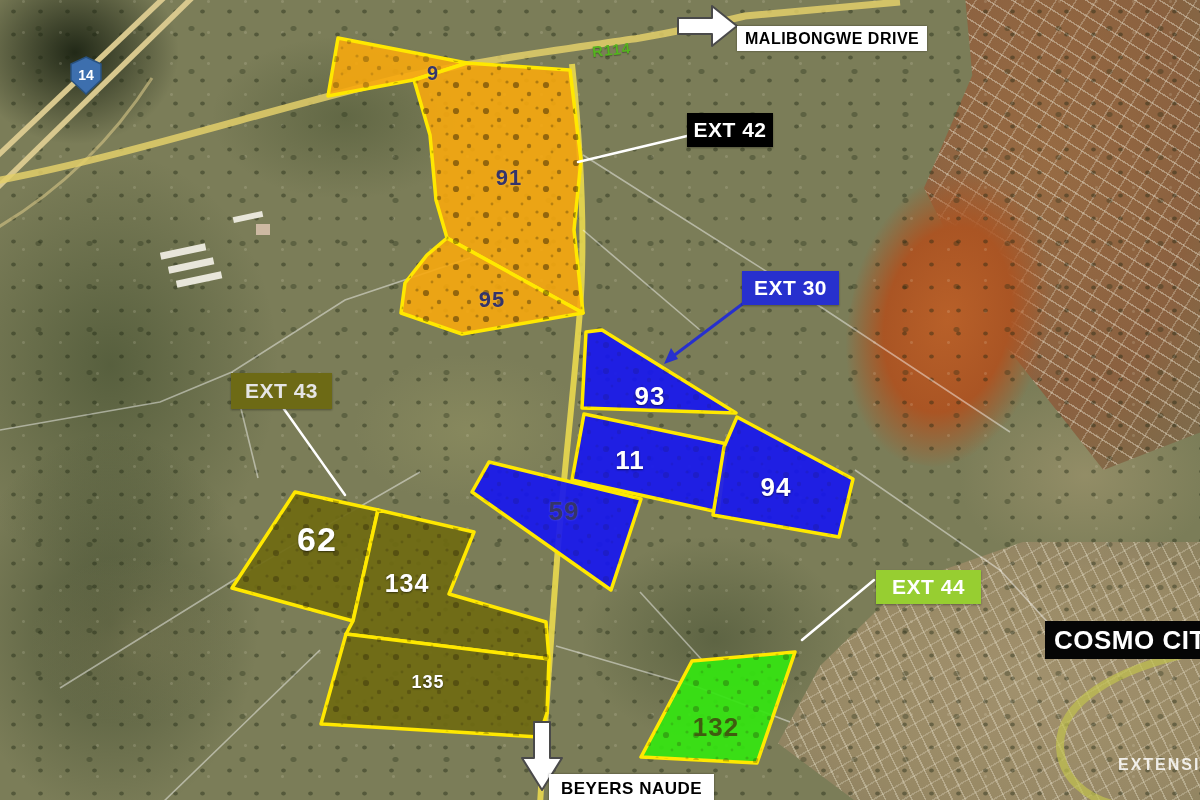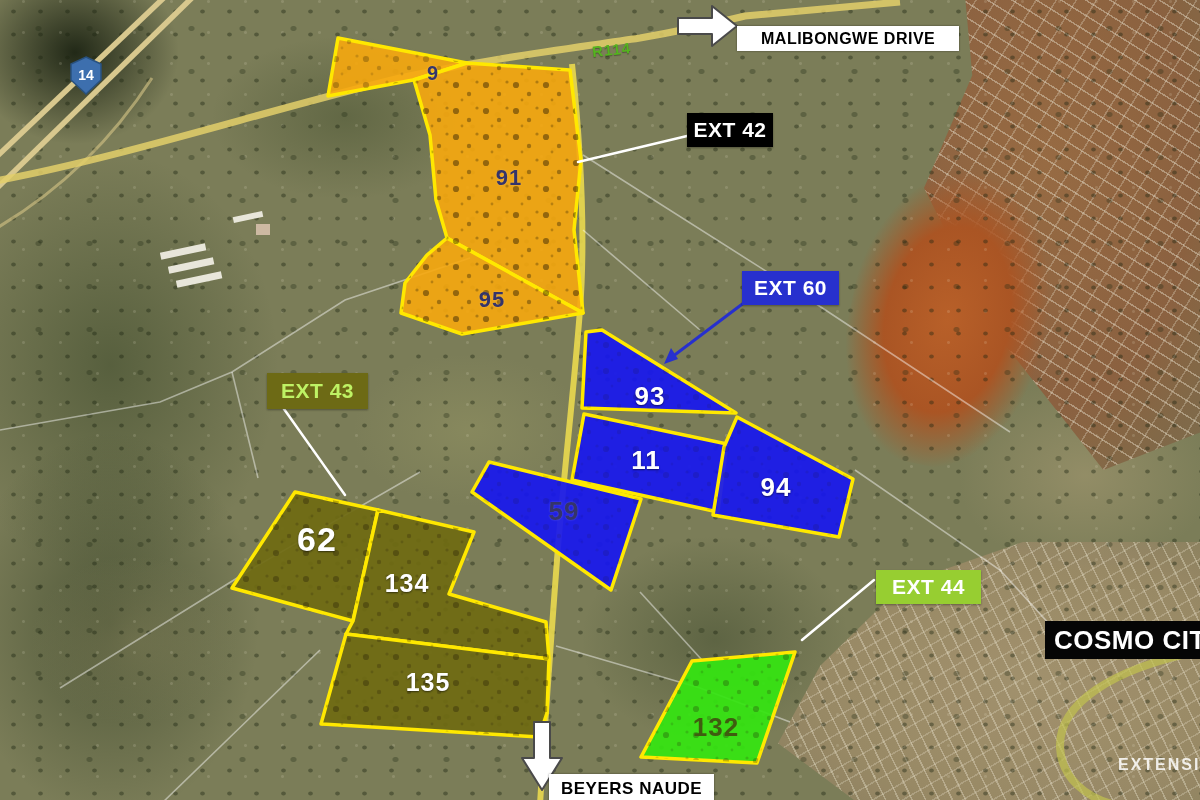--- a/index.html
+++ b/index.html
@@ -39,26 +39,26 @@
       radial-gradient(rgba(242,236,212,0.15) 1.2px, rgba(0,0,0,0) 2px);
     background-size:27px 23px, 51px 43px, 37px 31px;
     background-position:0 0, 13px 7px, 5px 17px;
   }
   
   .ext-badge{position:absolute;display:flex;align-items:center;justify-content:center;
     font-weight:bold;font-size:21px;color:#fff;letter-spacing:.5px;
     box-shadow:0 1px 2px rgba(0,0,0,.35);}
   .badge-42{left:687px;top:113px;width:86px;height:34px;background:#000000;text-align:right;}
   .badge-60{left:742px;top:271px;width:97px;height:34px;background:#2730CE;}
-  .badge-43{left:231px;top:373px;width:101px;height:36px;background:#6D6A15;color:#bef264;margin-left:36px;}
+  .badge-43{left:231px;top:373px;width:101px;height:36px;background:#6D6A15;color:#e5e5e5;}
   .badge-44{left:876px;top:548px;width:105px;height:34px;background:#97CE31;margin-top:22px;}
   .white-badge{position:absolute;background:#fff;color:#000;font-weight:bold;
     display:flex;align-items:center;justify-content:center;box-shadow:0 0 2px rgba(0,0,0,.45);
     white-space:nowrap;}
-  .malibongwe{left:737px;top:26px;height:25px;padding:0 24px;font-size:16px;letter-spacing:.5px;}
+  .malibongwe{left:737px;top:26px;height:25px;padding:0 8px;font-size:16px;letter-spacing:.5px;}
   .beyers{left:549px;top:774px;height:30px;padding:0 12px;font-size:17px;letter-spacing:.5px;}
   .cosmo{position:absolute;left:1045px;top:621px;height:38px;padding:0 9px;background:#050505;
     color:#fff;font-weight:bold;font-size:26px;display:flex;align-items:center;white-space:nowrap;
     letter-spacing:.5px;}
   .r114{position:absolute;left:592px;top:41px;color:#54B41E;font-weight:bold;font-size:15px;
     transform:rotate(-6deg);text-shadow:0 1px 1px rgba(0,0,0,.35);letter-spacing:1px;}
   .extensi{position:absolute;left:1118px;top:756px;color:#ffffff;font-weight:bold;font-size:16px;
     letter-spacing:2px;opacity:.85;white-space:nowrap;}
   
   .pnum{position:absolute;transform:translate(-50%,-50%);font-weight:bold;color:#fff;
@@ -182,29 +182,29 @@
     </g>
   </svg>
 
   <div class="white-badge malibongwe">MALIBONGWE DRIVE</div>
   <div class="white-badge beyers">BEYERS NAUDE</div>
   <div class="cosmo">COSMO CITY</div>
   <div class="r114">R114</div>
   <div class="extensi">EXTENSI</div>
 
   <div class="ext-badge badge-42">EXT 42</div>
-  <div class="ext-badge badge-60">EXT 60</div>
+  <div class="ext-badge badge-60">EXT 30</div>
   <div class="ext-badge badge-43">EXT 43</div>
   <div class="ext-badge badge-44">EXT 44</div>
 
   <div class="pnum dark" style="left:433px;top:73px;font-size:20px;">9</div>
   <div class="pnum dark" style="left:509px;top:178px;font-size:22px;">91</div>
   <div class="pnum dark" style="left:492px;top:300px;font-size:22px;">95</div>
   <div class="pnum" style="left:650px;top:396px;font-size:26px;">93</div>
-  <div class="pnum" style="left:646px;top:460px;font-size:26px;">11</div>
+  <div class="pnum" style="left:630px;top:460px;font-size:26px;">11</div>
   <div class="pnum" style="left:776px;top:487px;font-size:26px;">94</div>
   <div class="pnum dark" style="left:564px;top:511px;font-size:26px;">59</div>
   <div class="pnum" style="left:317px;top:539px;font-size:34px;">62</div>
   <div class="pnum" style="left:407px;top:583px;font-size:25px;">134</div>
-  <div class="pnum" style="left:428px;top:682px;font-size:25px;">135</div>
+  <div class="pnum" style="left:428px;top:682px;font-size:18px;">135</div>
   <div class="pnum gdark" style="left:716px;top:727px;font-size:26px;">132</div>
 
 </div>
 
 </body></html>

